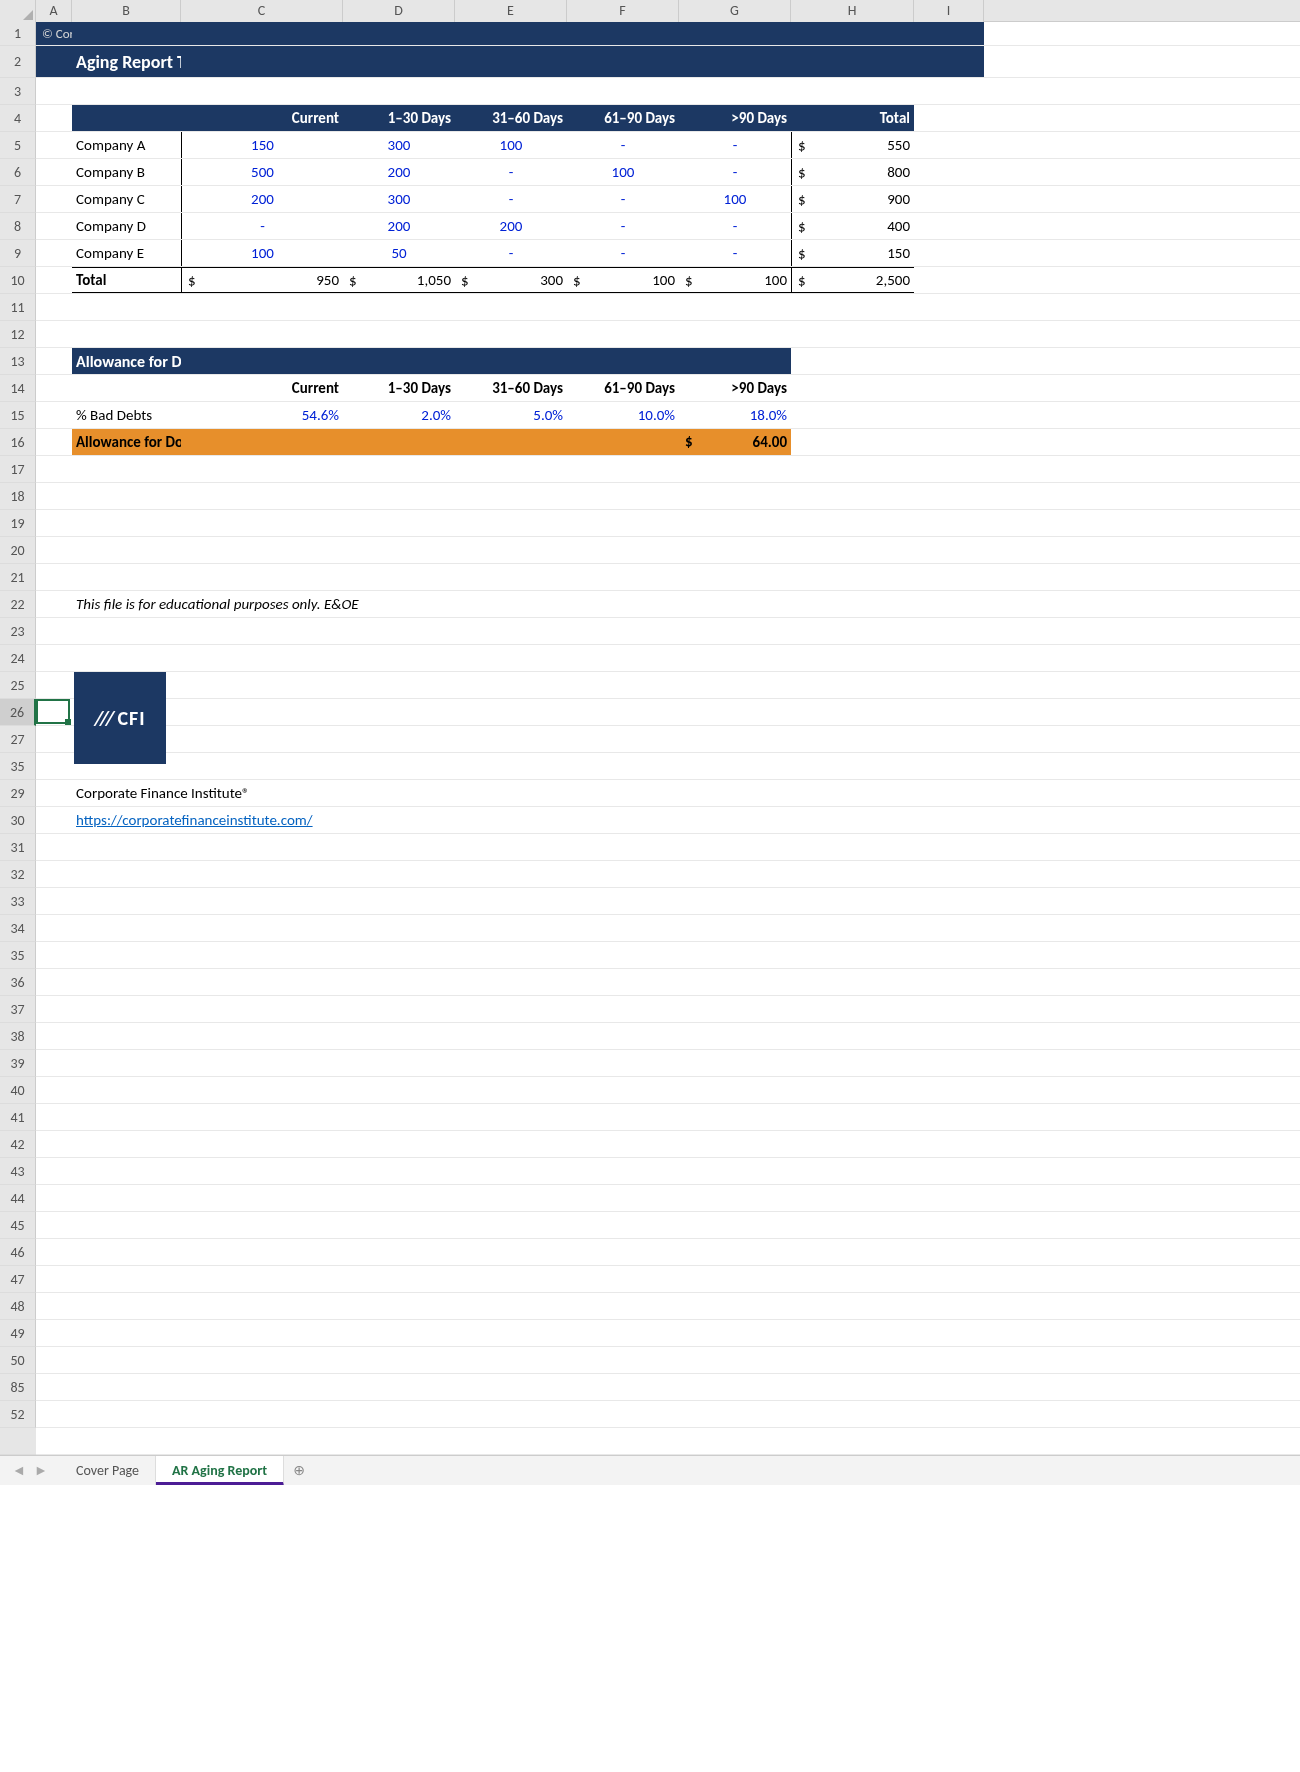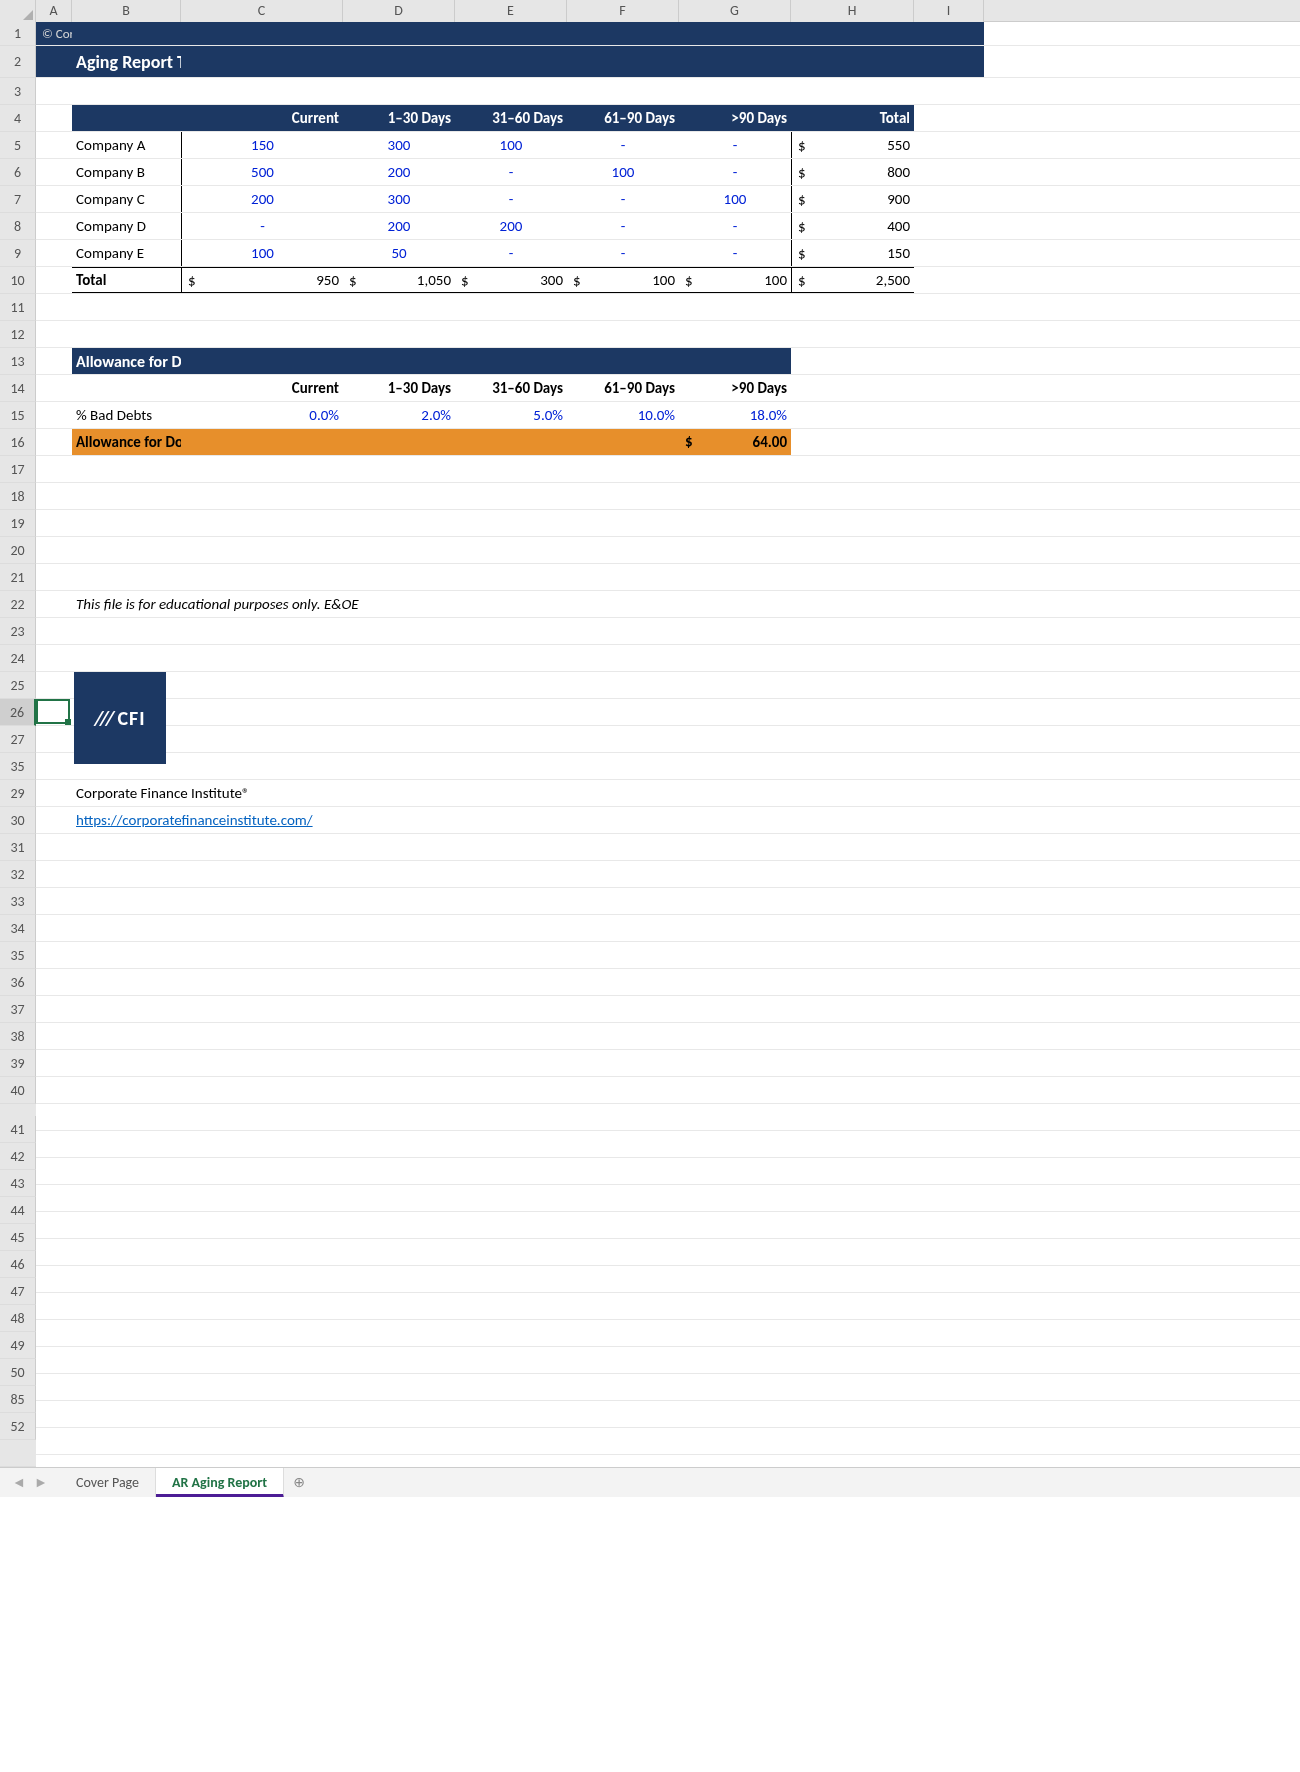--- a/index.html
+++ b/index.html
@@ -253,21 +253,21 @@
         <div class="rowhead" style="height: 27px;">31</div>
         <div class="rowhead" style="height: 27px;">32</div>
         <div class="rowhead" style="height: 27px;">33</div>
         <div class="rowhead" style="height: 27px;">34</div>
         <div class="rowhead" style="height: 27px;">35</div>
         <div class="rowhead" style="height: 27px;">36</div>
         <div class="rowhead" style="height: 27px;">37</div>
         <div class="rowhead" style="height: 27px;">38</div>
         <div class="rowhead" style="height: 27px;">39</div>
         <div class="rowhead" style="height: 27px;">40</div>
-        <div class="rowhead" style="height: 27px; margin-top: 12px;">41</div>
+        <div class="rowhead" style="height: 27px;">41</div>
         <div class="rowhead" style="height: 27px;">42</div>
         <div class="rowhead" style="height: 27px;">43</div>
         <div class="rowhead" style="height: 27px;">44</div>
         <div class="rowhead" style="height: 27px;">45</div>
         <div class="rowhead" style="height: 27px;">46</div>
         <div class="rowhead" style="height: 27px;">47</div>
         <div class="rowhead" style="height: 27px;">48</div>
         <div class="rowhead" style="height: 27px;">49</div>
         <div class="rowhead" style="height: 27px;">50</div>
         <div class="rowhead" style="height: 27px;">85</div>
@@ -459,21 +459,21 @@
           <div class="cell wD bold right">1–30 Days</div>
           <div class="cell wE bold right">31–60 Days</div>
           <div class="cell wF bold right">61–90 Days</div>
           <div class="cell wG bold right">&gt;90 Days</div>
           <div class="cell wH"></div>
           <div class="cell wI"></div>
         </div>
         <div class="row" style="height: 27px;">
           <div class="cell wA"></div>
           <div class="cell wB">% Bad Debts</div>
-          <div class="cell wC blue right">0.0%</div>
+          <div class="cell wC blue right">54.6%</div>
           <div class="cell wD blue right">2.0%</div>
           <div class="cell wE blue right">5.0%</div>
           <div class="cell wF blue right">10.0%</div>
           <div class="cell wG blue right">18.0%</div>
           <div class="cell wH"></div>
           <div class="cell wI"></div>
         </div>
         <div class="row" style="height: 27px;">
           <div class="cell wA"></div>
           <div class="cell wB orange">Allowance for Doubtful Accounts</div>

